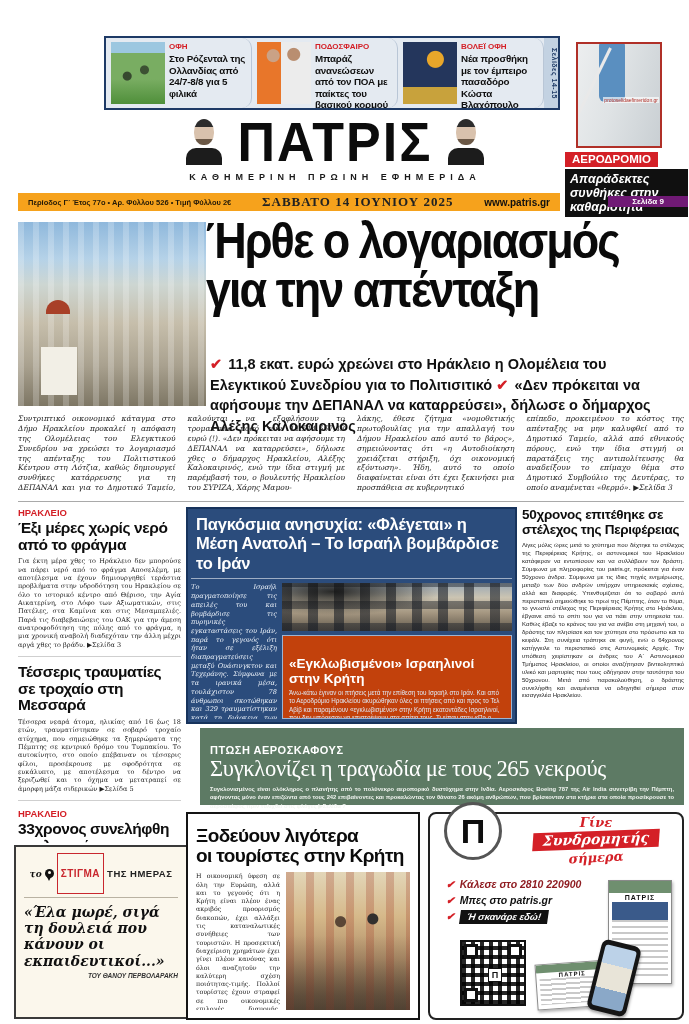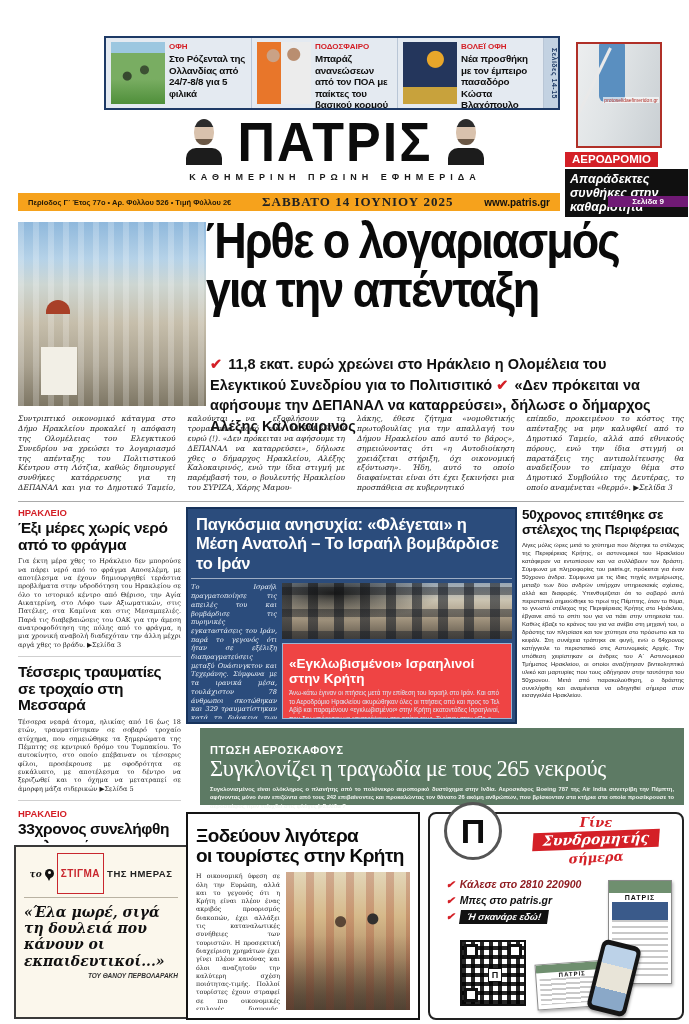--- a/index.html
+++ b/index.html
@@ -5,21 +5,21 @@
   * { margin:0; padding:0; box-sizing:border-box; }
   html,body { background:#ffffff; }
   body { font-family:"Liberation Sans", sans-serif; color:#111; }
   #page { position:relative; width:689px; height:1024px; margin:0 auto; background:#fff; overflow:hidden; }
 
   .abs { position:absolute; }
   .pre { white-space:pre-line; }
 
   
   #top-strip { left:104px; top:36px; width:456px; height:74px; border:2px solid #1e3a66; background:#e4eaf1; display:flex; }
-  .teaser { flex:1 1 0; display:flex; gap:4px; padding:4px 5px; border-right:1px solid #b9c6d6; overflow:hidden; }
+  .teaser { flex:1 1 0; display:flex; gap:4px; padding:4px 5px; border-right:1px solid #b9c6d6; overflow:hidden;border-radius:10px; }
   .teaser:last-of-type { border-right:none; }
   .teaser-photo { width:54px; height:100%; flex:0 0 auto; }
   .photo-field { background:radial-gradient(circle at 30% 55%, rgba(20,20,20,.65) 0 4px, transparent 5px), radial-gradient(circle at 62% 45%, rgba(20,20,20,.6) 0 4px, transparent 5px), linear-gradient(180deg,#9cc7e0 0 18%, #79ad62 18% 60%, #4f8f3a 100%); }
   .photo-players { background:radial-gradient(circle at 30% 22%, #caa286 0 6px, transparent 7px), radial-gradient(circle at 68% 20%, #b98e70 0 6px, transparent 7px), linear-gradient(90deg,#e8762a 0 45%, #ececec 45% 100%), #cfd8e8; }
   .photo-volley { background:radial-gradient(circle at 60% 28%, #e8a62a 0 8px, transparent 9px), linear-gradient(180deg,#24365c 0 72%, #c8a23c 72% 100%); }
   .teaser-kicker { color:#d42027; font-size:8px; font-weight:700; margin-bottom:2px; }
   .teaser-title { font-size:9.8px; font-weight:700; line-height:1.18; letter-spacing:-0.2px; color:#101010; }
   .pages-tab { flex:0 0 14px; background:#c3d2e2; color:#1e3a66; writing-mode:vertical-rl; font-size:7px; font-weight:700; text-align:center; letter-spacing:0.5px; }
 
   
@@ -63,21 +63,21 @@
   .lc-body { font-family:"DejaVu Serif", serif; font-size:6.5px; line-height:1.28; text-align:justify; color:#222; }
   .lc-div { border:none; border-top:1px solid #cfcfcf; margin:7px 0; }
 
   
   #center-box { left:186px; top:507px; width:331px; height:217px; background:#2b4c7c; border:2px solid #17335c; padding:3px; color:#fff; display:flex; flex-direction:column; }
   .cb-headline { font-size:16.5px; font-weight:800; line-height:1.18; letter-spacing:-0.2px; padding:3px 5px 5px; border-bottom:1px solid rgba(255,255,255,.55); }
   .cb-content { display:flex; gap:5px; flex:1 1 auto; padding-top:4px; overflow:hidden; }
   .cb-text { flex:0 0 86px; font-family:"DejaVu Serif", serif; font-style:italic; font-size:6.6px; line-height:1.32; text-align:justify; color:#eaf0f8; overflow:hidden; }
   .cb-right { flex:1 1 auto; display:flex; flex-direction:column; gap:4px; }
   .cb-photo { height:94px; background:radial-gradient(ellipse at 22% 18%, rgba(15,15,15,.85), transparent 42%), repeating-linear-gradient(90deg, rgba(25,30,38,.6) 0 10px, transparent 10px 26px), repeating-linear-gradient(0deg, rgba(25,30,38,.45) 0 8px, transparent 8px 22px), linear-gradient(180deg,#97a6b4 0%,#cbc4b2 30%,#a59781 62%,#5e564a 100%); }
-  .cb-inset { flex:1 1 auto; border:1px solid #9db4d2; background:#ef4444; padding:12px 6px; overflow:hidden; }
+  .cb-inset { flex:1 1 auto; border:1px solid #9db4d2; background:#c2410c; padding:20px 6px; overflow:hidden; }
   .cb-inset-title { font-size:13.5px; font-weight:800; margin-bottom:3px; }
   .cb-inset-body { font-size:6.3px; line-height:1.34; color:#dfe8f4; }
 
   
   #right-story { left:522px; top:507px; width:162px; height:217px; overflow:hidden; }
   .rs-title { font-size:13.5px; font-weight:800; letter-spacing:-0.3px; line-height:1.12; margin-bottom:5px; color:#0d0d0d; }
   .rs-body { font-size:6px; line-height:1.32; text-align:justify; color:#222; }
 
   
   #green-band { left:200px; top:728px; width:484px; height:77px; background:#5d7a64; color:#fff; padding:16px 10px 3px; }

